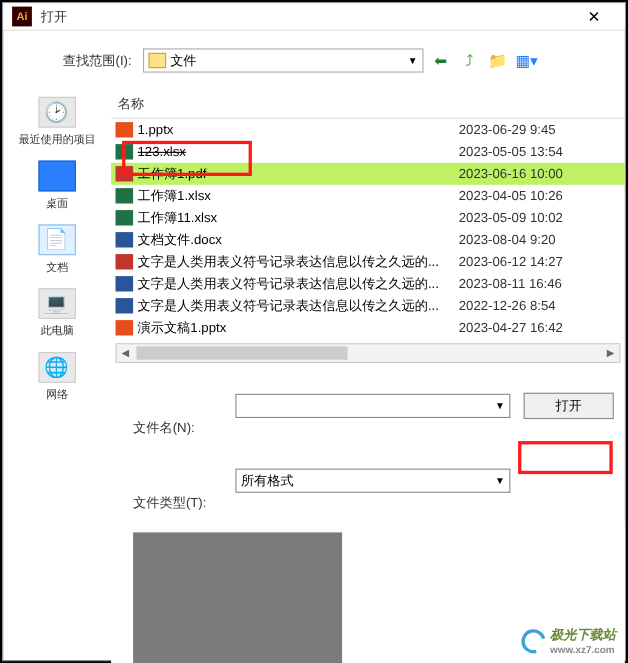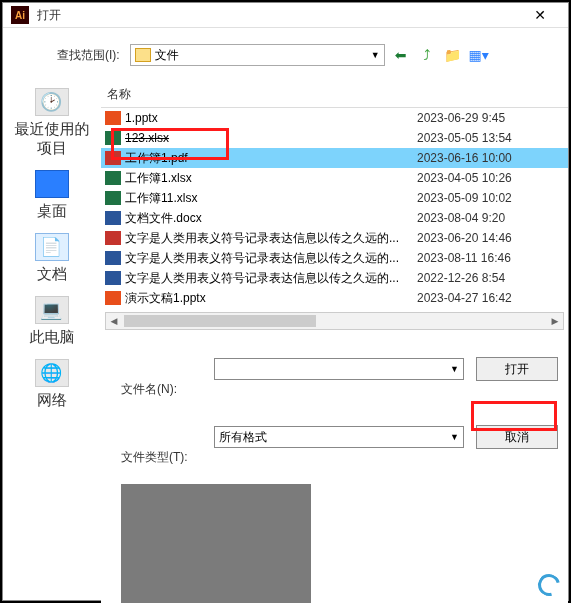--- a/index.html
+++ b/index.html
@@ -14,28 +14,28 @@
 .path-select { flex: 1; max-width: 255px; height: 22px; border: 1px solid #aaa; display: flex; align-items: center; padding: 0 4px; background: #fff; }
 .folder-ico { width: 16px; height: 14px; background: #fce08a; border: 1px solid #d4a020; margin-right: 4px; }
 .path-select .arrow { margin-left: auto; font-size: 9px; }
 .tb-ico { width: 20px; height: 20px; display: flex; align-items: center; justify-content: center; font-size: 14px; cursor: pointer; }
 .main { flex: 1; display: flex; }
 .sidebar { width: 98px; border-right: 0; padding: 6px 2px; display: flex; flex-direction: column; gap: 12px; align-items: center; }
 .sb-item { display: flex; flex-direction: column; align-items: center; gap: 4px; width: 88px; }
 .sb-icon { width: 34px; height: 28px; background: #e8e8e8; border: 1px solid #ccc; display: flex; align-items: center; justify-content: center; font-size: 18px; }
 .sb-icon.blue { background: #2a7fff; border-color: #1a5fcc; }
 .sb-icon.doc { background: #e0f0ff; border-color: #8bb8e8; }
-.sb-label { color: #333; font-size: 15px; text-align: center; }
+.sb-label { color: #333; font-size: 10px; text-align: center; }
 .content { flex: 1; display: flex; flex-direction: column; }
 .list-header { height: 26px; border-bottom: 1px solid #dcdcdc; display: flex; align-items: center; padding-left: 4px; }
 .col-name { width: 310px; padding-left: 2px; color: #333; }
 .col-date { flex: 1; color: #333; }
 .list { flex: 1; }
 .row { height: 20px; display: flex; align-items: center; padding-left: 4px; }
-.row.selected { background: #7dd3fc; }
+.row.selected { background: #bef264; }
 .row.struck .name { text-decoration: line-through; }
 .file-ico { width: 16px; height: 14px; margin-right: 4px; display: inline-block; }
 .ico-ppt { background: #e84e1b; }
 .ico-xls { background: #1f7244; }
 .ico-pdf { background: #c4342d; }
 .ico-doc { background: #2a5599; }
 .name { width: 292px; white-space: nowrap; overflow: hidden; text-overflow: ellipsis; }
 .date { color: #333; }
 .highlight-box { position: absolute; border: 3px solid #ff1a1a; pointer-events: none; }
 .hb1 { left: 108px; top: 125px; width: 118px; height: 32px; }
@@ -133,21 +133,21 @@
             <span class="date">2023-05-09 10:02</span>
           </div>
           <div class="row">
             <span class="file-ico ico-doc"></span>
             <span class="name">文档文件.docx</span>
             <span class="date">2023-08-04 9:20</span>
           </div>
           <div class="row">
             <span class="file-ico ico-pdf"></span>
             <span class="name">文字是人类用表义符号记录表达信息以传之久远的...</span>
-            <span class="date">2023-06-20 14:46</span>
+            <span class="date">2023-06-12 14:27</span>
           </div>
           <div class="row">
             <span class="file-ico ico-doc"></span>
             <span class="name">文字是人类用表义符号记录表达信息以传之久远的...</span>
             <span class="date">2023-08-11 16:46</span>
           </div>
           <div class="row">
             <span class="file-ico ico-doc"></span>
             <span class="name">文字是人类用表义符号记录表达信息以传之久远的...</span>
             <span class="date">2022-12-26 8:54</span>
@@ -174,30 +174,33 @@
             <span class="arrow">▼</span>
           </div>
           <div class="btn">打开</div>
         </div>
         <div class="form-row">
           <span class="form-label">文件类型(T):</span>
           <div class="combo">
             <span>所有格式</span>
             <span class="arrow">▼</span>
           </div>
-          <div class="btn">取消</div>
         </div>
       </div>
 
       <div class="preview-area">
         <div class="gray-box"></div>
       </div>
     </div>
   </div>
 
   <div class="highlight-box hb1"></div>
   <div class="highlight-box hb2"></div>
 
   <div class="watermark">
     <div class="wm-dot"></div>
+    <div>
+      <div>极光下载站</div>
+      <div style="font-size:9px;font-style:normal;color:#888">www.xz7.com</div>
+    </div>
   </div>
 
 </div>
 
 </body></html>

